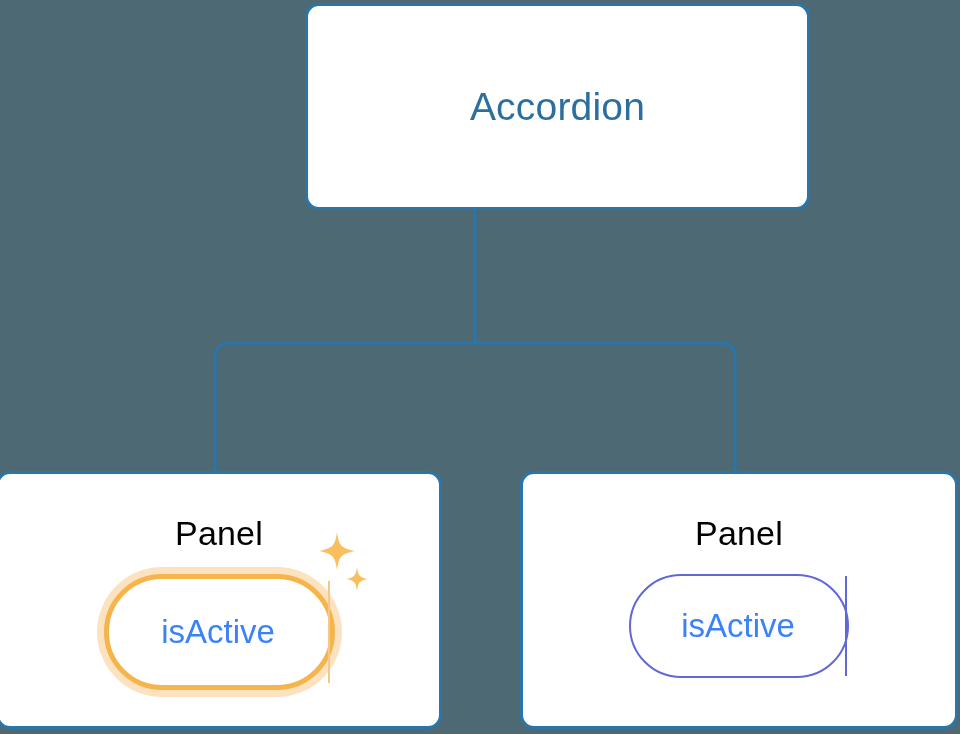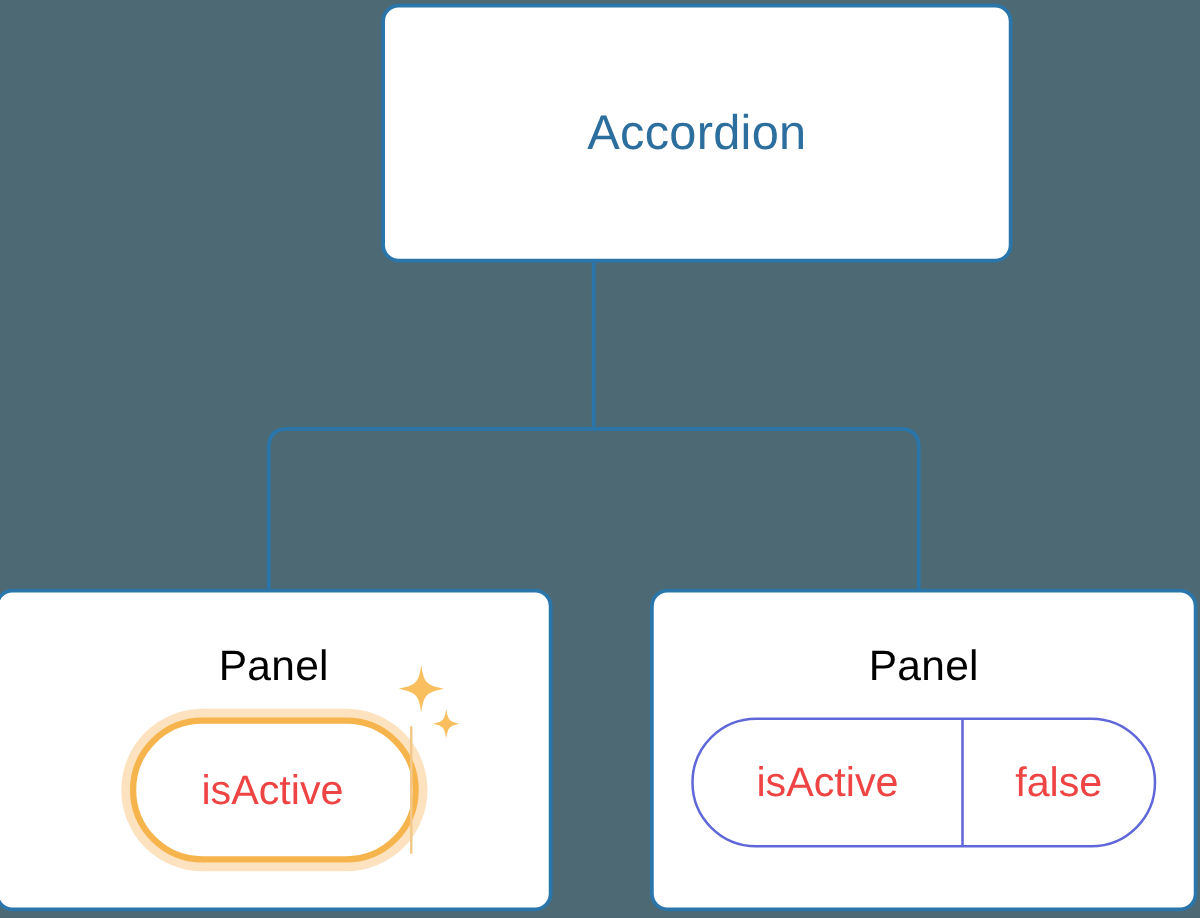--- a/index.html
+++ b/index.html
@@ -101,21 +101,21 @@
     border: 5px solid #f6b44d;
     border-radius: 999px;
     height: 116px;
     box-shadow: 0 0 0 7px rgba(248, 190, 112, 0.45);
   }
   .pill-key,
   .pill-val {
     display: flex;
     align-items: center;
     justify-content: center;
-    color: #ef4444;
+    color: #3b82f6;
     box-sizing: border-box;
   }
   .pill-normal .pill-key { font-size: 33px; width: 214px; }
   .pill-normal .pill-val { font-size: 33px; width: 152px; }
   .pill-highlight .pill-key { font-size: 33px; width: 219px; }
   .pill-highlight .pill-val { font-size: 33px; width: 146px; font-weight: bold; color: #4b51d6; }
 
   .pill-divider {
     width: 0;
     border-left: 2px solid #6067d8;
@@ -166,18 +166,17 @@
     </div>
   </div>
 
   <div class="node node-panel node-panel-right">
     <div class="node-title-panel">Panel</div>
 
     <div class="pill-wrap">
       <div class="pill pill-normal">
         <div class="pill-key">isActive</div>
         <div class="pill-divider"></div>
-        <div class="pill-val">false</div>
       </div>
     </div>
   </div>
 
 </div>
 
 </body></html>

